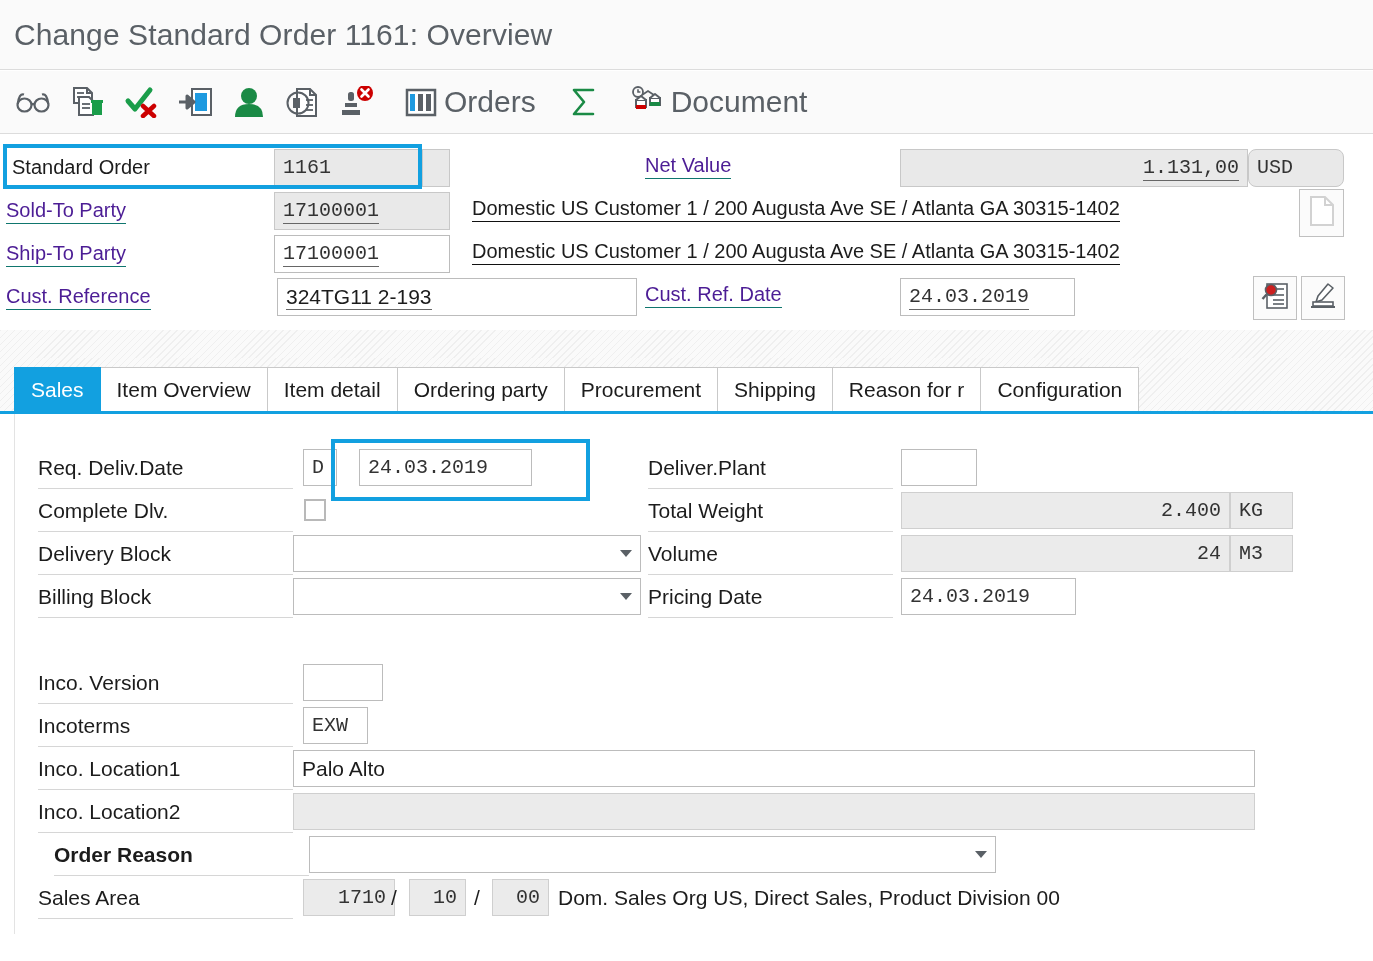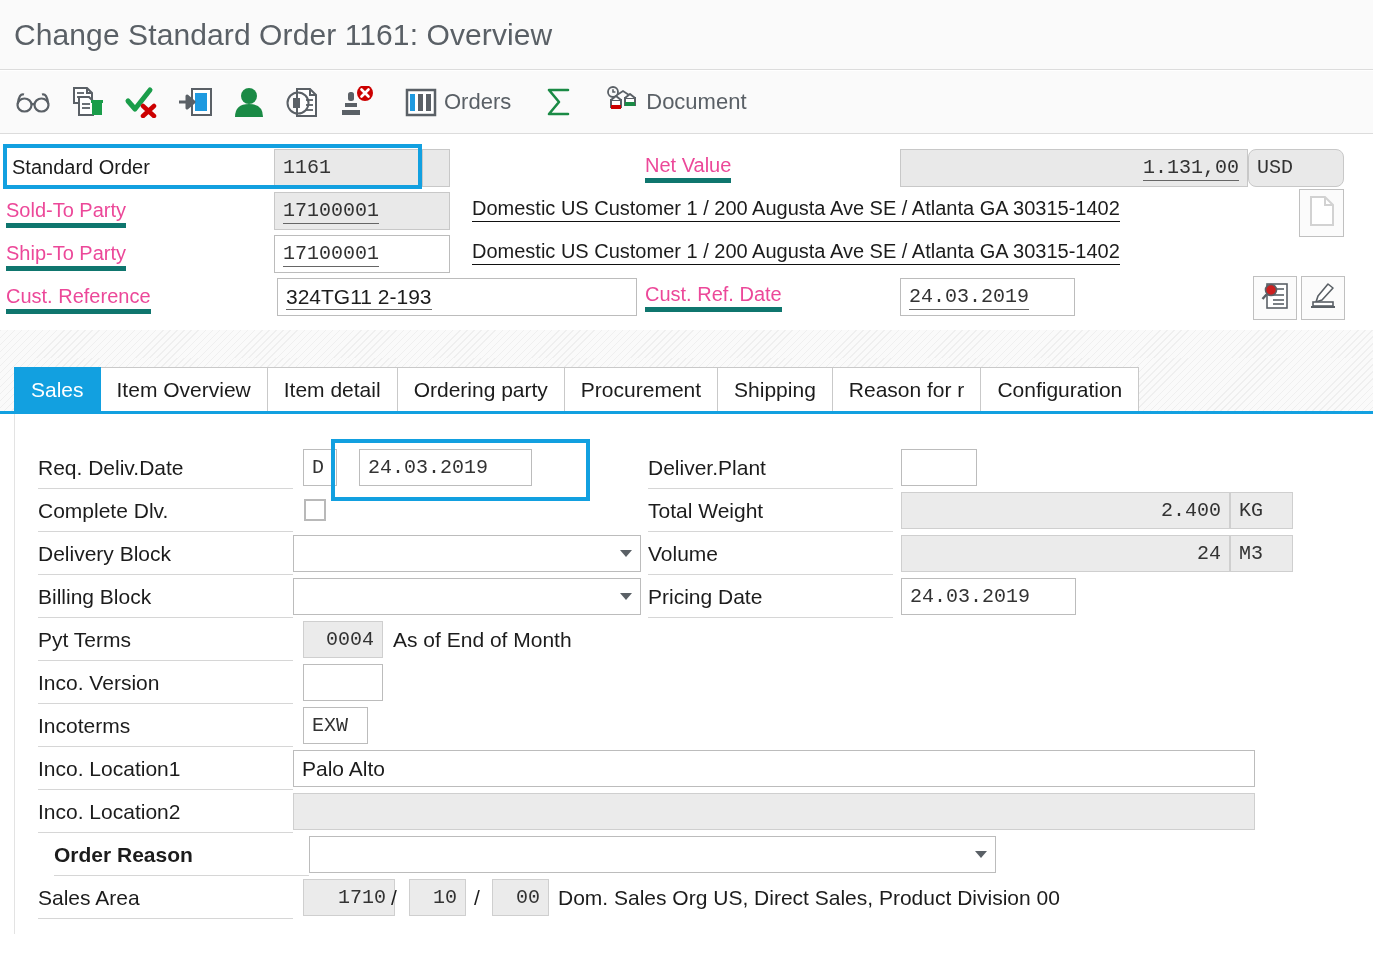--- a/index.html
+++ b/index.html
@@ -41,33 +41,33 @@
     position: absolute; left: 0; top: 71px; width: 1373px; height: 63px;
     background: #fafafa;
     border-bottom: 1px solid #dcdcdc;
     display: flex; align-items: center;
   }
   .tbtn {
     height: 54px; min-width: 54px; padding: 0 6px;
     display: flex; align-items: center; justify-content: center;
     gap: 7px; cursor: pointer; border: 1px solid transparent;
   }
-  .tbtn .lbl { font-size: 22px; color: #5a6066; white-space: nowrap; }
+  .tbtn .lbl { font-size: 30px; color: #5a6066; white-space: nowrap; }
   .tbtn svg { display: block; }
 
   
   .hdr {
     position: absolute; left: 0; top: 134px; width: 1373px; height: 196px;
     background: #ffffff;
   }
   .hrow { position: absolute; height: 42px; }
 
   .lbl-under {
-    font-size: 20px; color: #ec4899;
-    border-bottom: 5px solid #0f766e;
+    font-size: 20px; color: #4c1d95;
+    border-bottom: 1px solid #0f766e;
     display: inline-block; line-height: 26px; white-space: nowrap;
   }
   .lbl-plain {
     font-size: 20px; color: #1c1c1c; line-height: 26px; white-space: nowrap;
   }
 
   .fld {
     font-family: "Liberation Mono", monospace;
     font-size: 20px; color: #333;
     border: 1px solid #bcbcbc; background: #ffffff;
@@ -499,28 +499,20 @@
       </div>
       <div class="rule" style="left:23px; top:42px; width:255px;"></div>
 
       <div class="rlabel" style="left:633px;">Pricing Date</div>
       <div class="pfld" style="left:886px; top:3px; width:175px;">
         <span>24.03.2019</span>
       </div>
       <div class="rule" style="left:633px; top:42px; width:245px;"></div>
     </div>
 
-    <div class="prow" style="left:0; top:204px; width:1359px;">
-      <div class="rlabel" style="left:23px;">Pyt Terms</div>
-      <div class="pfld ro right" style="left:288px; top:3px; width:80px;">
-        <span>0004</span>
-      </div>
-      <div class="ptext" style="left:378px; top:3px;">As of End of Month</div>
-      <div class="rule" style="left:23px; top:42px; width:255px;"></div>
-    </div>
 
     <div class="prow" style="left:0; top:247px; width:1359px;">
       <div class="rlabel" style="left:23px;">Inco. Version</div>
       <div class="pfld" style="left:288px; top:3px; width:80px;">
         <span></span>
       </div>
       <div class="rule" style="left:23px; top:42px; width:255px;"></div>
     </div>
 
     <div class="prow" style="left:0; top:290px; width:1359px;">

